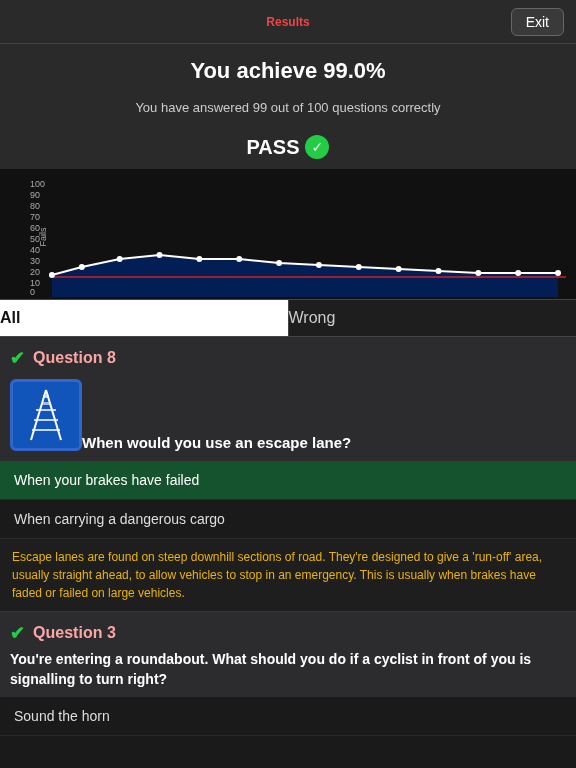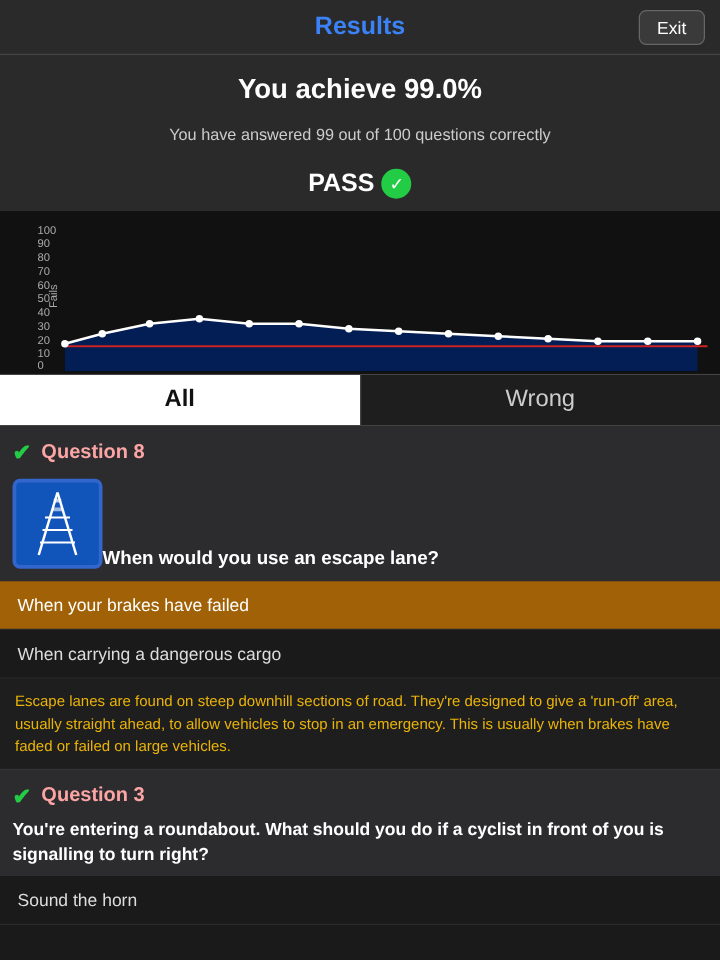--- a/index.html
+++ b/index.html
@@ -16,23 +16,23 @@
     .header {
       background: #2a2a2a;
       display: flex;
       align-items: center;
       justify-content: center;
       height: 44px;
       position: relative;
       border-bottom: 1px solid #444;
     }
     .header-title {
-      font-size: 20px;
+      font-size: 12px;
       font-weight: 600;
-      color: #3b82f6;
+      color: #ef4444;
     }
     .exit-btn {
       position: absolute;
       right: 12px;
       background: #3a3a3a;
       border: 1px solid #666;
       color: #fff;
       padding: 5px 14px;
       border-radius: 6px;
       font-size: 14px;
@@ -93,23 +93,23 @@
 
     
     .tab-bar {
       display: flex;
       background: #111;
       border-top: 1px solid #444;
       border-bottom: 1px solid #444;
     }
     .tab-item {
       flex: 1;
-      text-align: center;
+      text-align: left;
       padding: 9px 0;
-      font-size: 19px;
+      font-size: 16px;
       color: #ccc;
       border-right: 1px solid #444;
       cursor: pointer;
       background: #1e1e1e;
     }
     .tab-item:last-child { border-right: none; }
     .tab-item.active {
       background: #fff;
       color: #111;
       font-weight: 600;
@@ -169,21 +169,21 @@
     
     .answer-list { background: #1a1a1a; }
     .answer-item {
       padding: 11px 14px;
       font-size: 14px;
       color: #ddd;
       border-bottom: 1px solid #2a2a2a;
       background: #1a1a1a;
     }
     .answer-item.correct {
-      background: #a16207;
+      background: #14532d;
       color: #fff;
       font-weight: 500;
     }
 
     
     .explanation {
       padding: 9px 12px;
       font-size: 12px;
       color: #eab308;
       background: #1e1e1e;

